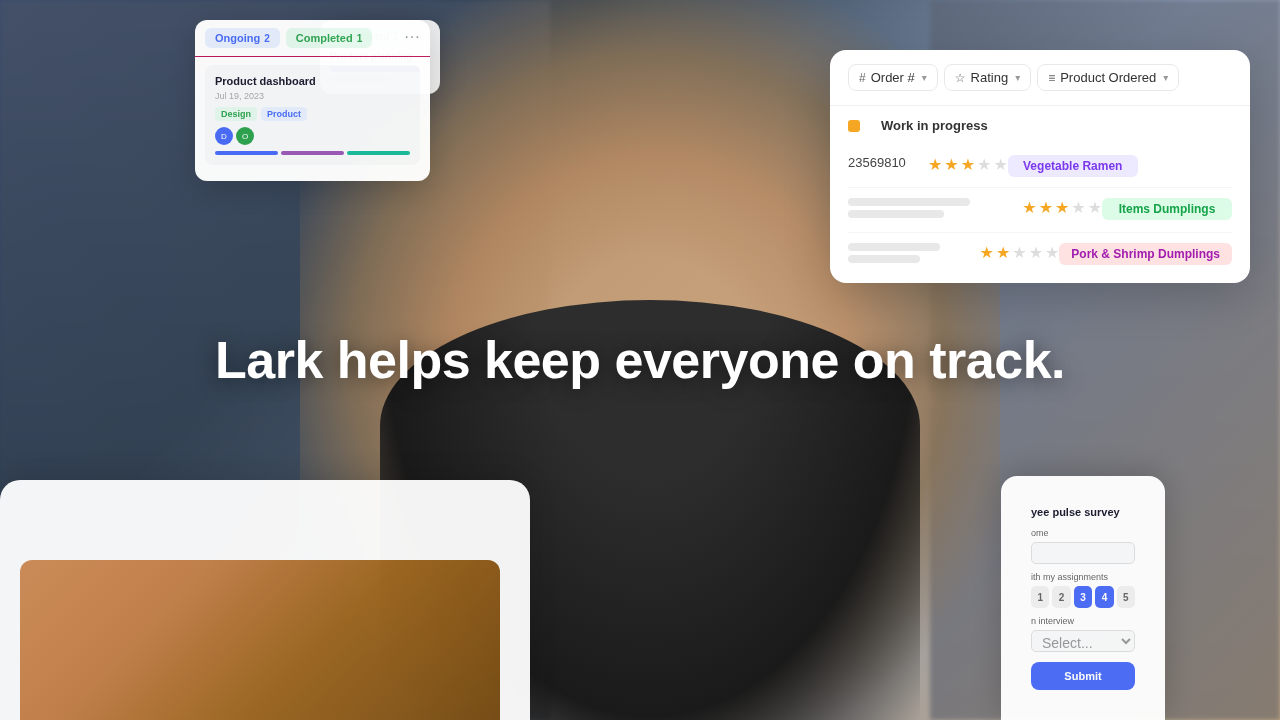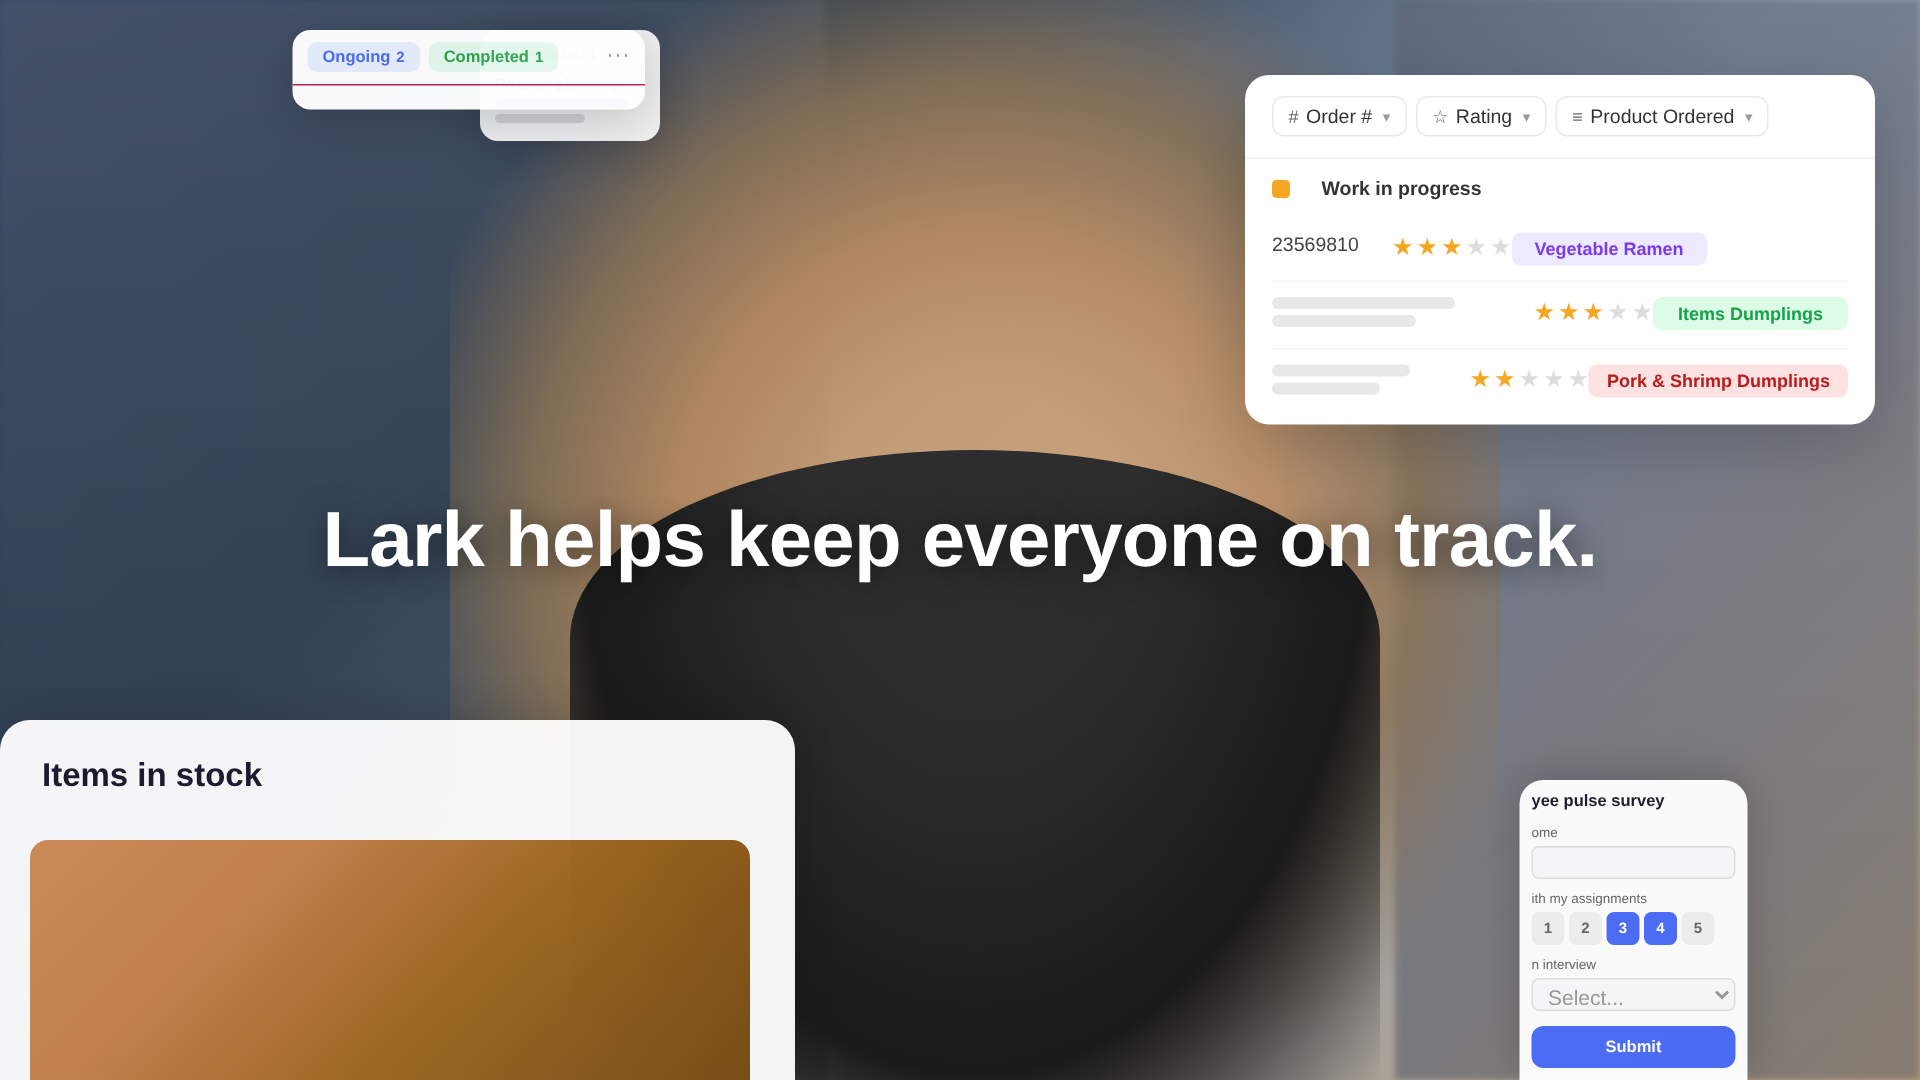--- a/index.html
+++ b/index.html
@@ -378,21 +378,21 @@
       border-radius: 6px;
       font-size: 12px;
       font-weight: 600;
       flex-shrink: 0;
       min-width: 130px;
       text-align: center;
     }
 
     .tag-purple { background: #ede9fe; color: #7c3aed; }
     .tag-green2 { background: #dcfce7; color: #16a34a; }
-    .tag-red { background: #fee2e2; color: #b91c1c; }
+    .tag-red { background: #fee2e2; color: #a21caf; }
 
     
     .items-card {
       position: absolute;
       bottom: 0;
       left: 0;
       width: 530px;
       height: 240px;
       background: white;
       border-radius: 20px 20px 0 0;
@@ -420,26 +420,26 @@
       overflow: hidden;
       display: flex;
       align-items: flex-end;
     }
 
     
     .survey-card {
       position: absolute;
       bottom: 0;
       right: 115px;
-      width: 152px;
+      width: 164px;
       background: white;
       border-radius: 16px 16px 0 0;
       box-shadow: 0 -4px 32px rgba(0,0,0,0.2);
       z-index: 20;
-      padding: 8px;
+      padding: 30px;
       opacity: 0.97;
     }
 
     .survey-title {
       font-size: 11px;
       font-weight: 700;
       color: #1a1a2e;
       margin-bottom: 10px;
     }
 
@@ -578,20 +578,37 @@
     </div>
     <div class="kanban-tab completed">
       <span>Completed</span>
       <span class="kanban-tab-count">1</span>
     </div>
     <span class="kanban-more">···</span>
   </div>
 
   <div class="kanban-section">
 
+    <div class="kanban-item">
+      <div class="kanban-item-title">Product dashboard</div>
+      <div class="kanban-item-date">Jul 19, 2023</div>
+      <div class="kanban-tags">
+        <span class="kanban-tag tag-green">Design</span>
+        <span class="kanban-tag tag-blue">Product</span>
+      </div>
+      <div class="kanban-avatar-row">
+        <div class="kanban-avatar blue">D</div>
+        <div class="kanban-avatar green">O</div>
+      </div>
+      <div class="kanban-progress-bars">
+        <div class="kanban-progress-bar bar-blue"></div>
+        <div class="kanban-progress-bar bar-purple"></div>
+        <div class="kanban-progress-bar bar-teal"></div>
+      </div>
+    </div>
 
   </div>
 </div>
 
 <div class="kanban-card2">
   <div class="kanban2-header">
     <div class="kanban2-tab">
       <span>Completed</span>
       <span>1</span>
     </div>
@@ -665,21 +682,20 @@
         <span class="star empty">★</span>
         <span class="star empty">★</span>
         <span class="star empty">★</span>
       </div>
       <div class="order-tag tag-red">Pork &amp; Shrimp Dumplings</div>
     </div>
   </div>
 </div>
 
 <div class="items-card">
-  <div class="items-title">Items in stock</div>
   <div class="items-image-area" style="background: linear-gradient(135deg, #d4905a 0%, #c8834a 30%, #a06820 60%, #7a4f15 100%);">
   </div>
 </div>
 
 <div class="survey-card">
   <div class="survey-title">yee pulse survey</div>
 
   <div class="survey-label">ome</div>
   <input class="survey-input" type="text" style="">
 

